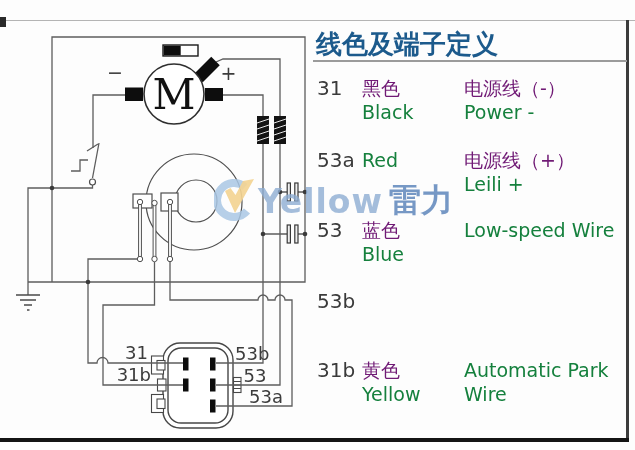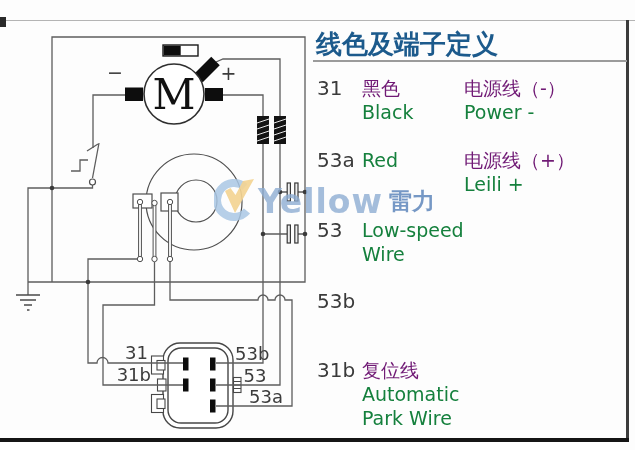--- a/index.html
+++ b/index.html
@@ -13,21 +13,21 @@
 
   
   .diagram{position:absolute;left:0;top:0;z-index:1;}
   .diagram text{font-family:"DejaVu Sans","Liberation Sans",sans-serif;fill:#3c3c3c;}
   .diagram .motor-m{font-family:"DejaVu Serif","Liberation Serif",serif;fill:#111;}
 
   
   .watermark{position:absolute;left:214px;top:178px;display:flex;align-items:center;
              z-index:5;pointer-events:none;}
   .wm-latin{font-size:33px;font-weight:bold;color:rgba(141,173,210,0.80);letter-spacing:1px;margin-left:2px;}
-  .wm-cjk{font-size:23px;font-weight:bold;color:rgba(72,118,178,0.75);margin-left:6px;}
+  .wm-cjk{font-size:32px;font-weight:bold;color:rgba(72,118,178,0.75);margin-left:6px;}
 
   
   .panel{position:absolute;left:312px;top:0;width:318px;height:322px;z-index:2;}
   .panel-title{position:absolute;left:4px;top:27px;font-size:26px;font-weight:bold;
                color:#1c5a8c;white-space:nowrap;}
   .panel-rule{position:absolute;left:1px;top:60px;width:314px;height:2px;background:#9b9b9b;}
   .t-row{position:absolute;left:5px;display:grid;grid-template-columns:45px 102px 172px;
          line-height:24px;font-size:19px;color:#2f2f2f;}
   .t-row .num{font-size:20px;color:#3a3a3a;white-space:nowrap;}
   .t-row .cn{white-space:nowrap;color:#701a75;}
@@ -193,35 +193,42 @@
         <div class="en">Red</div>
       </div>
       <div class="def">
         <div class="cn">电源线（+）</div>
         <div class="en">Leili +</div>
       </div>
     </div>
 
     <div class="t-row row-3">
       <div class="num">53</div>
+      <div class="color">
+        <div class="cn">蓝色</div>
+        <div class="en">Blue</div>
+      </div>
       <div class="def">
         <div class="en">Low-speed Wire</div>
       </div>
     </div>
 
     <div class="t-row row-4">
       <div class="num">53b</div>
       <div class="color">
       </div>
     </div>
 
     <div class="t-row row-5">
       <div class="num">31b</div>
-      <div class="def">
-        <div class="cn">复位线</div>
+      <div class="color">
+        <div class="cn">黄色</div>
+        <div class="en">Yellow</div>
+      </div>
+      <div class="def">
         <div class="en">Automatic Park Wire</div>
       </div>
     </div>
   </div>
 
   <div class="border-top"></div>
   <div class="corner-mark"></div>
   <div class="border-right"></div>
   <div class="border-bottom"></div>
 </div>

